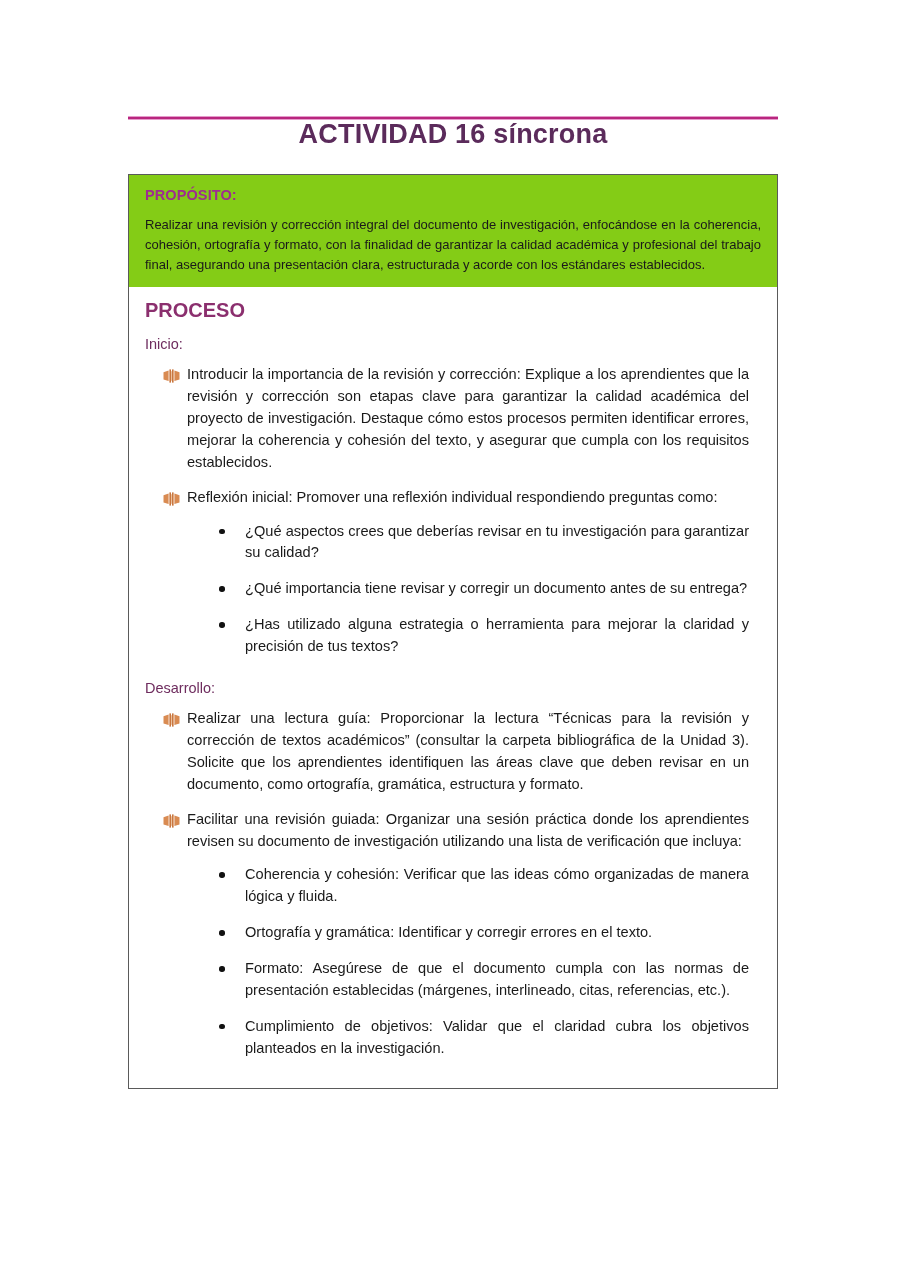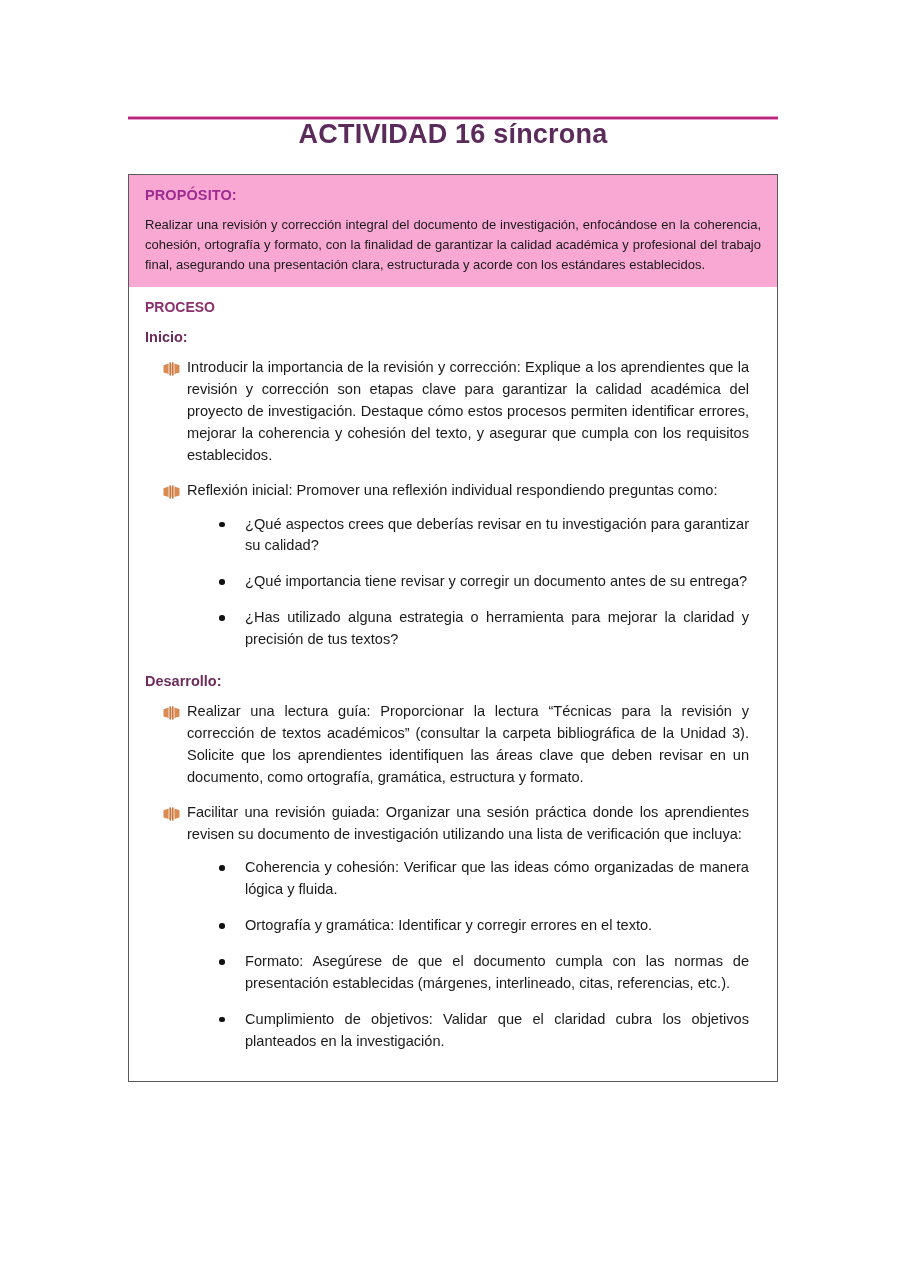--- a/index.html
+++ b/index.html
@@ -85,21 +85,21 @@
     left: 128px;
     top: 174px;
     width: 650px;
     box-sizing: border-box;
     border: 1.4px solid #5A5A5A;
     background: #ffffff;
   }
 
   
   .purpose-panel {
-    background: #f9a8d4;
+    background: #84cc16;
     padding: 12px 16px 13px 16px;
   }
   .purpose-label {
     font-size: 14.5px;
     font-weight: bold;
     color: #9E2C90;
     margin: 0 0 12px 0;
     letter-spacing: 0.1px;
   }
   .purpose-text {
@@ -109,28 +109,28 @@
     text-align: justify;
     margin: 0;
   }
 
   
   .process-panel {
     padding: 12px 16px 16px 16px;
     background: #ffffff;
   }
   .process-label {
-    font-size: 14px;
+    font-size: 20px;
     font-weight: bold;
     color: #8B2F6E;
     margin: 0 0 14px 0;
   }
   .phase-label {
     font-size: 14.5px;
-    font-weight: bold;
+    font-weight: normal;
     color: #6E2C5E;
     margin: 0 0 6px 0;
   }
   .phase-label.second {
     margin-top: 22px;
   }
 
   
   .icon-list {
     list-style: none;

